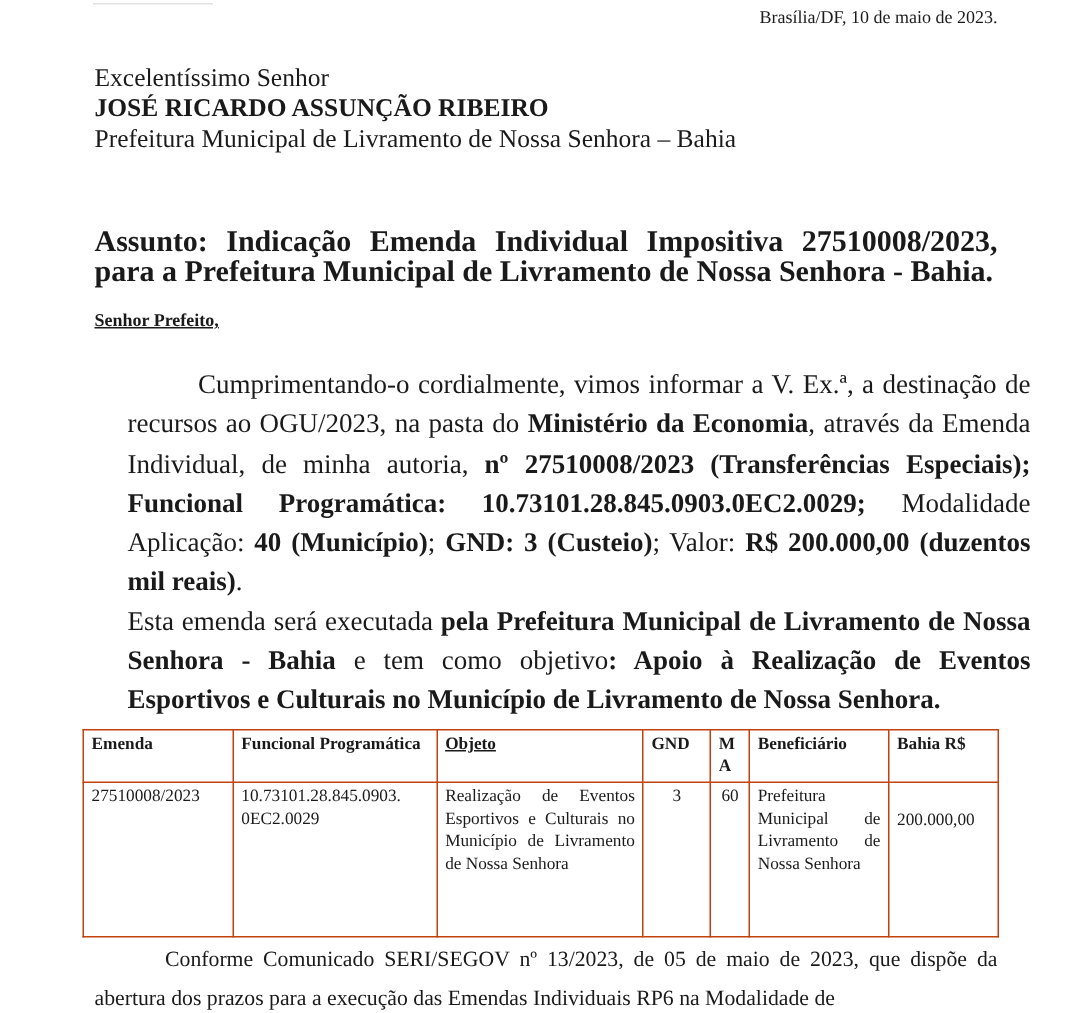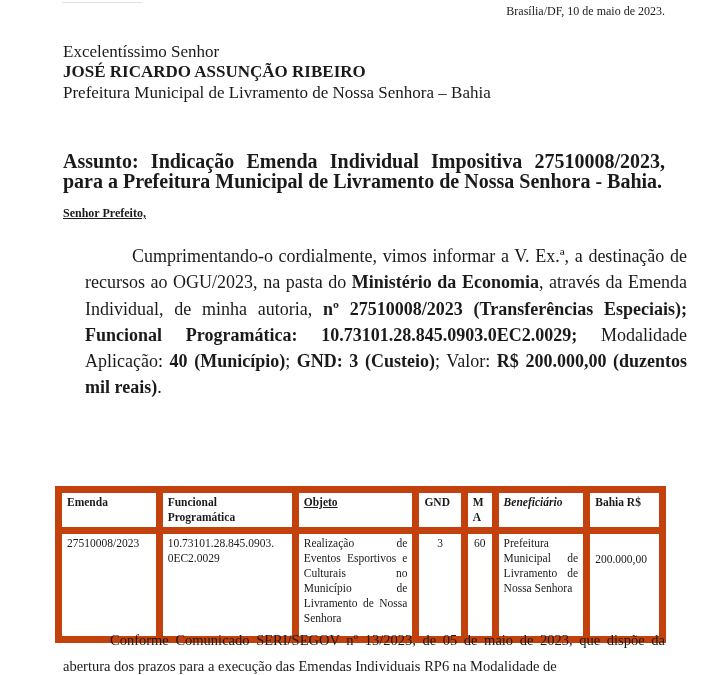--- a/index.html
+++ b/index.html
@@ -27,30 +27,30 @@
     font-size: 18px; line-height: 26.3px; text-align: justify; margin-left: 22px;
   }
   .body-text p { margin: 0; }
   .body-text .indent { text-indent: 47px; }
   .body-text b { font-weight: bold; }
   table.emendas {
     position: absolute; left: 55px; top: 486px; width: 611px;
     border-collapse: collapse; font-size: 11.5px; line-height: 15px;
   }
   table.emendas th, table.emendas td {
-    border: 7px solid #c2410c; vertical-align: top; padding: 2px 5px;
+    border: 1px solid #c2410c; vertical-align: top; padding: 2px 5px;
   }
   table.emendas th { font-weight: bold; text-align: left; height: 30px; }
   table.emendas td { height: 82px; }
   .c-emenda { width: 89px; }
   .c-func { width: 125px; }
   .c-obj { width: 127px; text-decoration: underline; }
   .c-gnd { width: 34px; }
   .c-ma { width: 15px; }
-  .c-ben { width: 82px; font-style: italic; }
+  .c-ben { width: 82px; }
   .c-val { width: 62px; }
   td.mid { vertical-align: middle; }
   td.center, th.center { text-align: center; }
   td.justify { text-align: justify; }
   .bottom-text {
     position: absolute; left: 63px; top: 627px; width: 602px;
     font-size: 14.5px; line-height: 26.3px; text-align: justify;
   }
   .bottom-text p { margin: 0; text-indent: 47px; }
 </style>
@@ -65,20 +65,23 @@
 <div class="abs addr bold" style="top:62px;">JOSÉ RICARDO ASSUNÇÃO RIBEIRO</div>
 <div class="abs addr" style="top:83px;font-family:Liberation Serif, serif;">Prefeitura Municipal de Livramento de Nossa Senhora – Bahia</div>
 
 <div class="subject">Assunto: Indicação Emenda Individual Impositiva 27510008/2023, para a Prefeitura Municipal de Livramento de Nossa Senhora - Bahia.</div>
 
 <div class="abs greeting">Senhor Prefeito,</div>
 
 <div class="body-text">
   <p class="indent">
     <span>Cumprimentando-o cordialmente, vimos informar a V. Ex.ª, a destinação de recursos ao OGU/2023, na pasta do </span><b>Ministério da Economia</b><span>, através da Emenda Individual, de minha autoria, </span><b>nº 27510008/2023 (Transferências Especiais); Funcional Programática: 10.73101.28.845.0903.0EC2.0029;</b><span> Modalidade Aplicação: </span><b>40 (Município)</b><span>; </span><b>GND: 3 (Custeio)</b><span>; Valor: </span><b>R$ 200.000,00 (duzentos mil reais)</b><span>.</span>
+  </p>
+  <p>
+    <span>Esta emenda será executada </span><b>pela Prefeitura Municipal de Livramento de Nossa Senhora - Bahia</b><span> e tem como objetivo</span><b>: Apoio à Realização de Eventos Esportivos e Culturais no Município de Livramento de Nossa Senhora.</b>
   </p>
 </div>
 
 <table class="emendas">
   <thead>
     <tr>
       <th class="c-emenda">Emenda</th>
       <th class="c-func">Funcional Programática</th>
       <th class="c-obj">Objeto</th>
       <th class="c-gnd center">GND</th>

